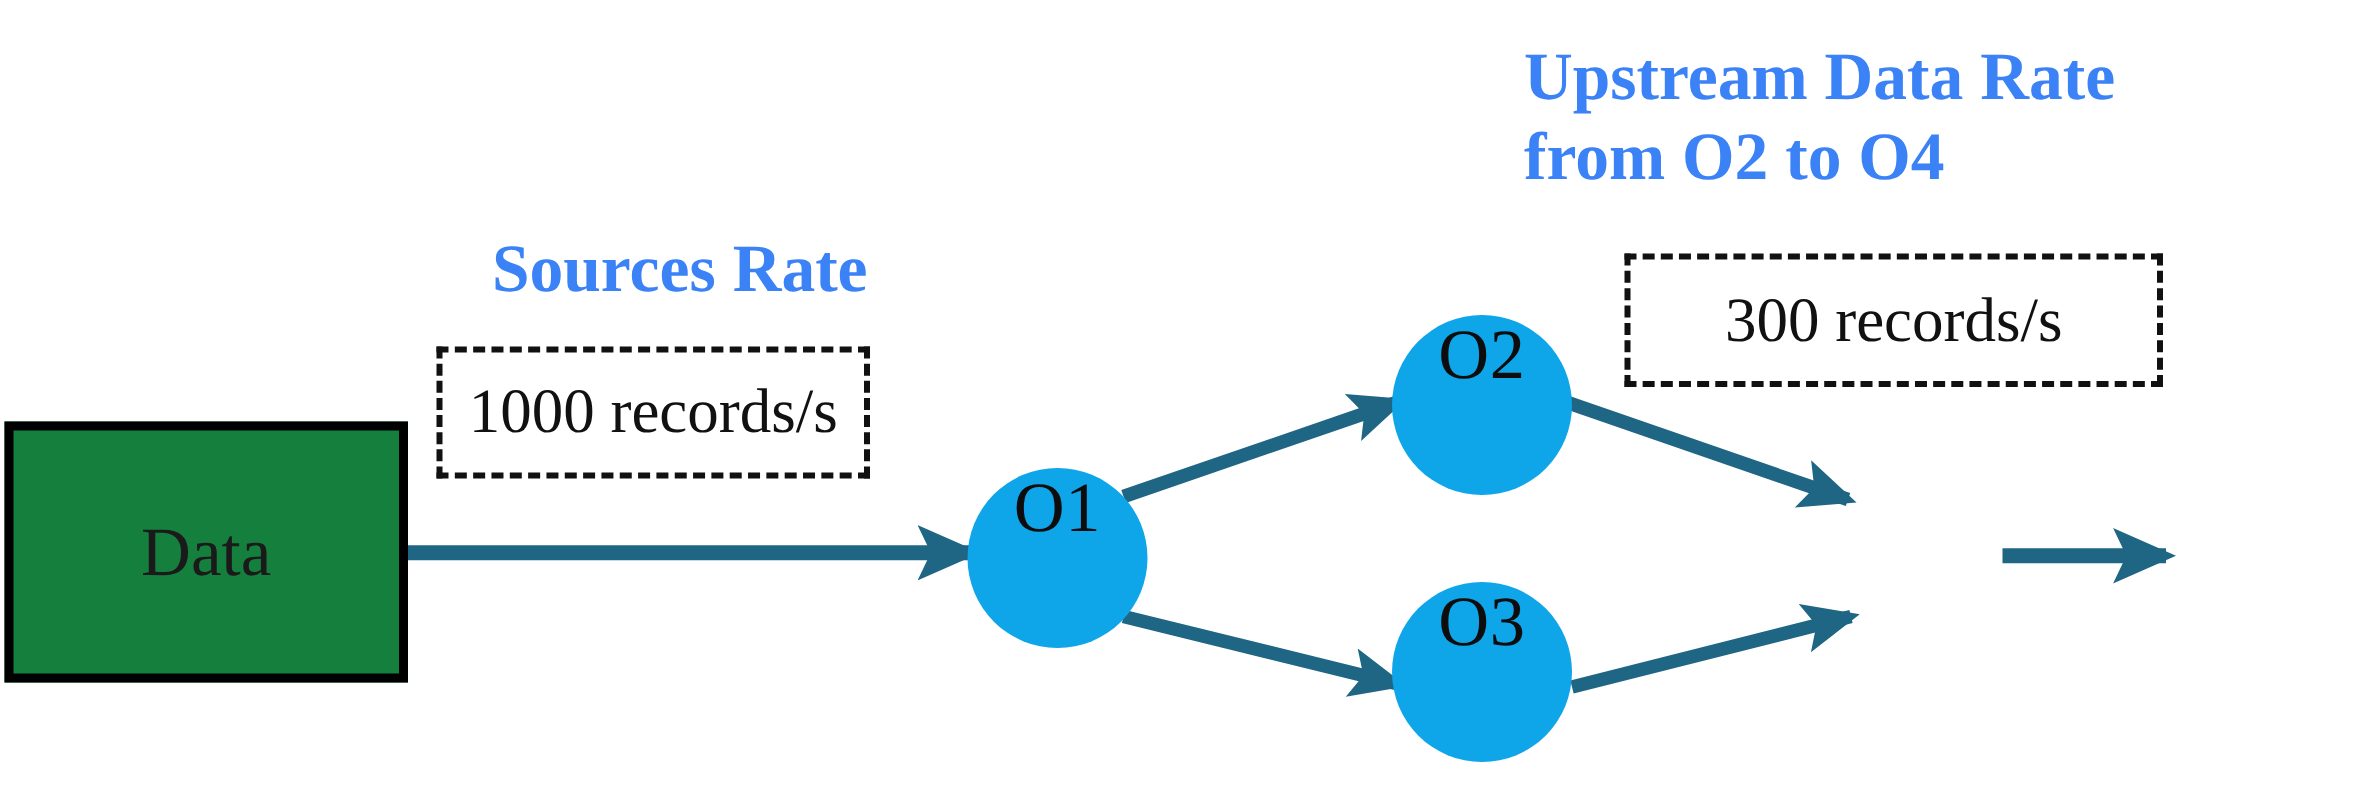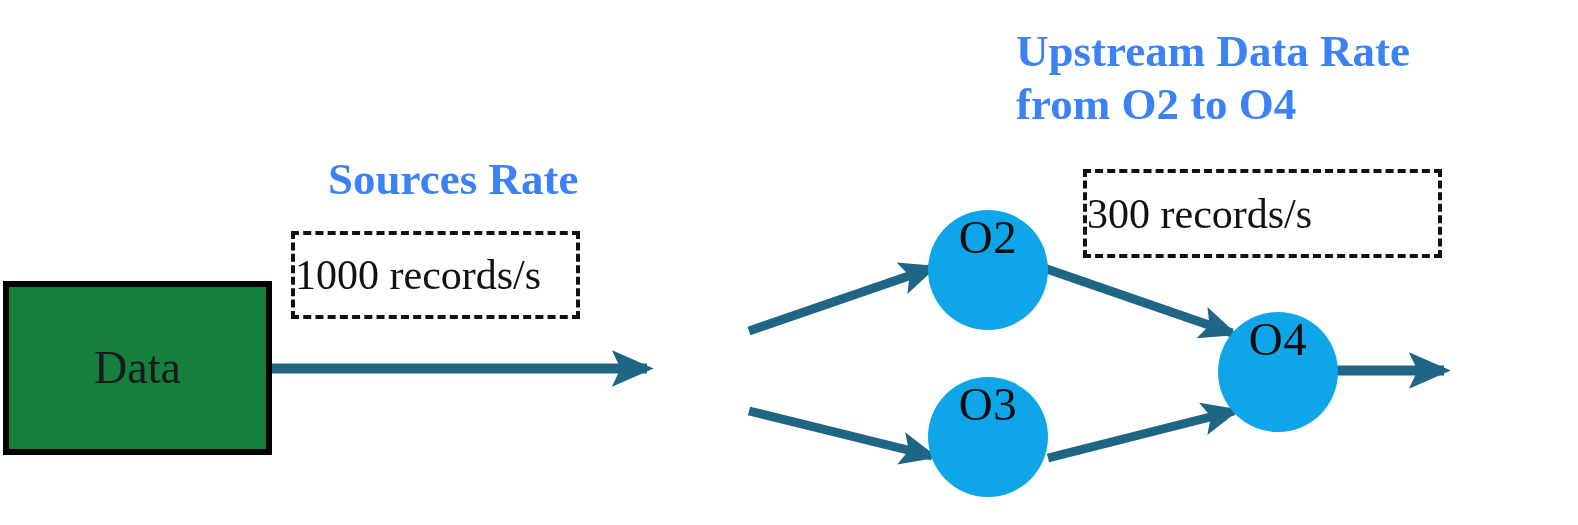--- a/index.html
+++ b/index.html
@@ -57,20 +57,21 @@
   }
 
   
   .value-box {
     position: absolute;
     box-sizing: border-box;
     border: 4px dashed #111111;
     background: transparent;
     display: flex;
     align-items: center;
+    justify-content: center;
   }
   .value-box .value-text {
     font-size: 42px;
     color: #111111;
     white-space: nowrap;
   }
   #value-box-source {
     left: 291px;
     top: 231px;
     width: 289px;
@@ -94,21 +95,21 @@
     justify-content: center;
     z-index: 3;
   }
   .node .node-label {
     font-size: 47px;
     color: #0d0d0d;
     letter-spacing: 0.5px;
   }
   #node-o1 { left: 645px; top: 312px; }
   #node-o2 { left: 928px; top: 210px; }
-  #node-o3 { left: 928px; top: 377px; }
+  #node-o3 { left: 928px; top: 388px; }
   #node-o4 { left: 1218px; top: 312px; }
 
   
   #edges {
     position: absolute;
     left: 0;
     top: 0;
     width: 1578px;
     height: 525px;
     z-index: 2;
@@ -150,23 +151,23 @@
     <span class="value-text">1000 records/s</span>
   </div>
 
   <div class="caption" id="caption-upstream">Upstream Data Rate
 from O2 to O4</div>
 
   <div class="value-box" id="value-box-upstream">
     <span class="value-text">300 records/s</span>
   </div>
 
+  <div class="node" id="node-o1">
+    <span class="node-label">O1</span>
+  </div>
   <div class="node" id="node-o2">
     <span class="node-label">O2</span>
   </div>
   <div class="node" id="node-o3">
     <span class="node-label">O3</span>
   </div>
-  <div class="node" id="node-o4">
-    <span class="node-label">O4</span>
-  </div>
 
 </div>
 
 </body></html>

